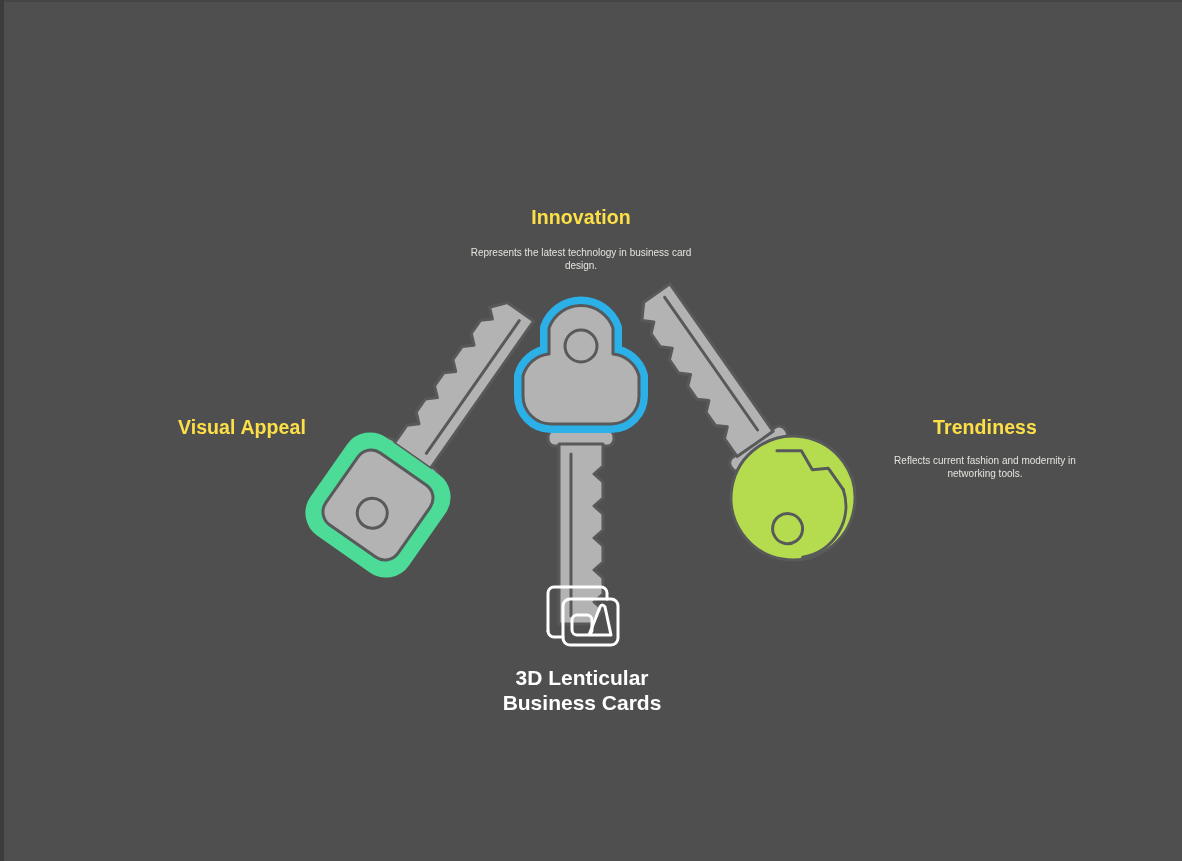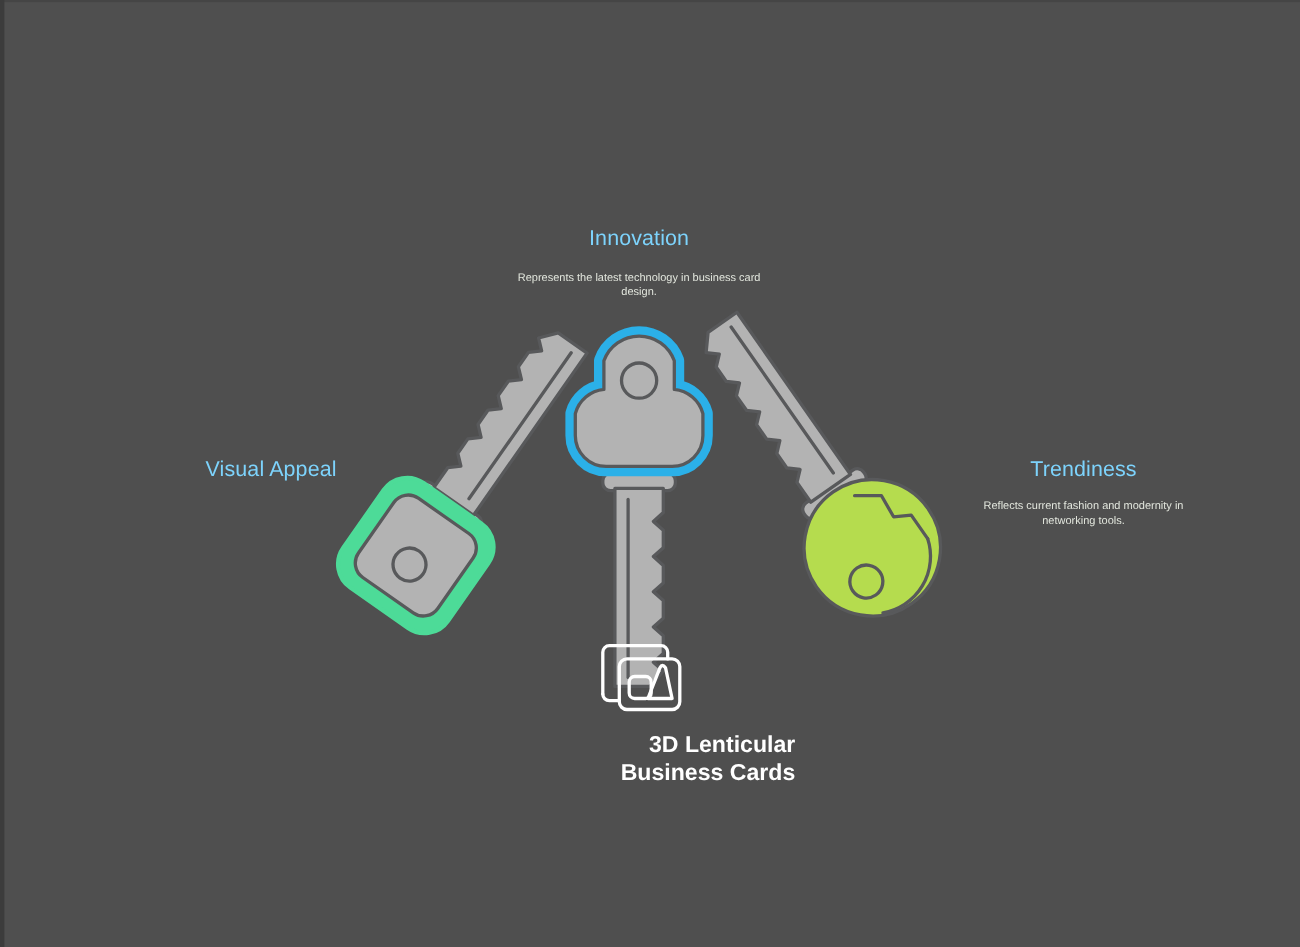--- a/index.html
+++ b/index.html
@@ -34,22 +34,22 @@
   .stage {
     position: absolute;
     inset: 0;
   }
 
   
   .label-block { position: absolute; }
 
   .label-heading {
     font-size: 19.5px;
-    font-weight: normal;
-    color: #7dd3fc;
+    font-weight: bold;
+    color: #fde047;
     letter-spacing: .1px;
     line-height: 1.2;
     white-space: nowrap;
   }
 
   .label-body {
     margin-top: 16px;
     font-size: 10px;
     font-weight: 500;
     color: #e2e6dd;
@@ -77,21 +77,21 @@
     width: 230px;
     text-align: center;
   }
 
   
   #center-title {
     position: absolute;
     left: 441px;
     top: 666px;
     width: 282px;
-    text-align: right;
+    text-align: center;
     font-size: 21px;
     font-weight: bold;
     color: #ffffff;
     line-height: 1.18;
   }
   #center-title .line { display: block; }
 
   
   .art {
     position: absolute;

